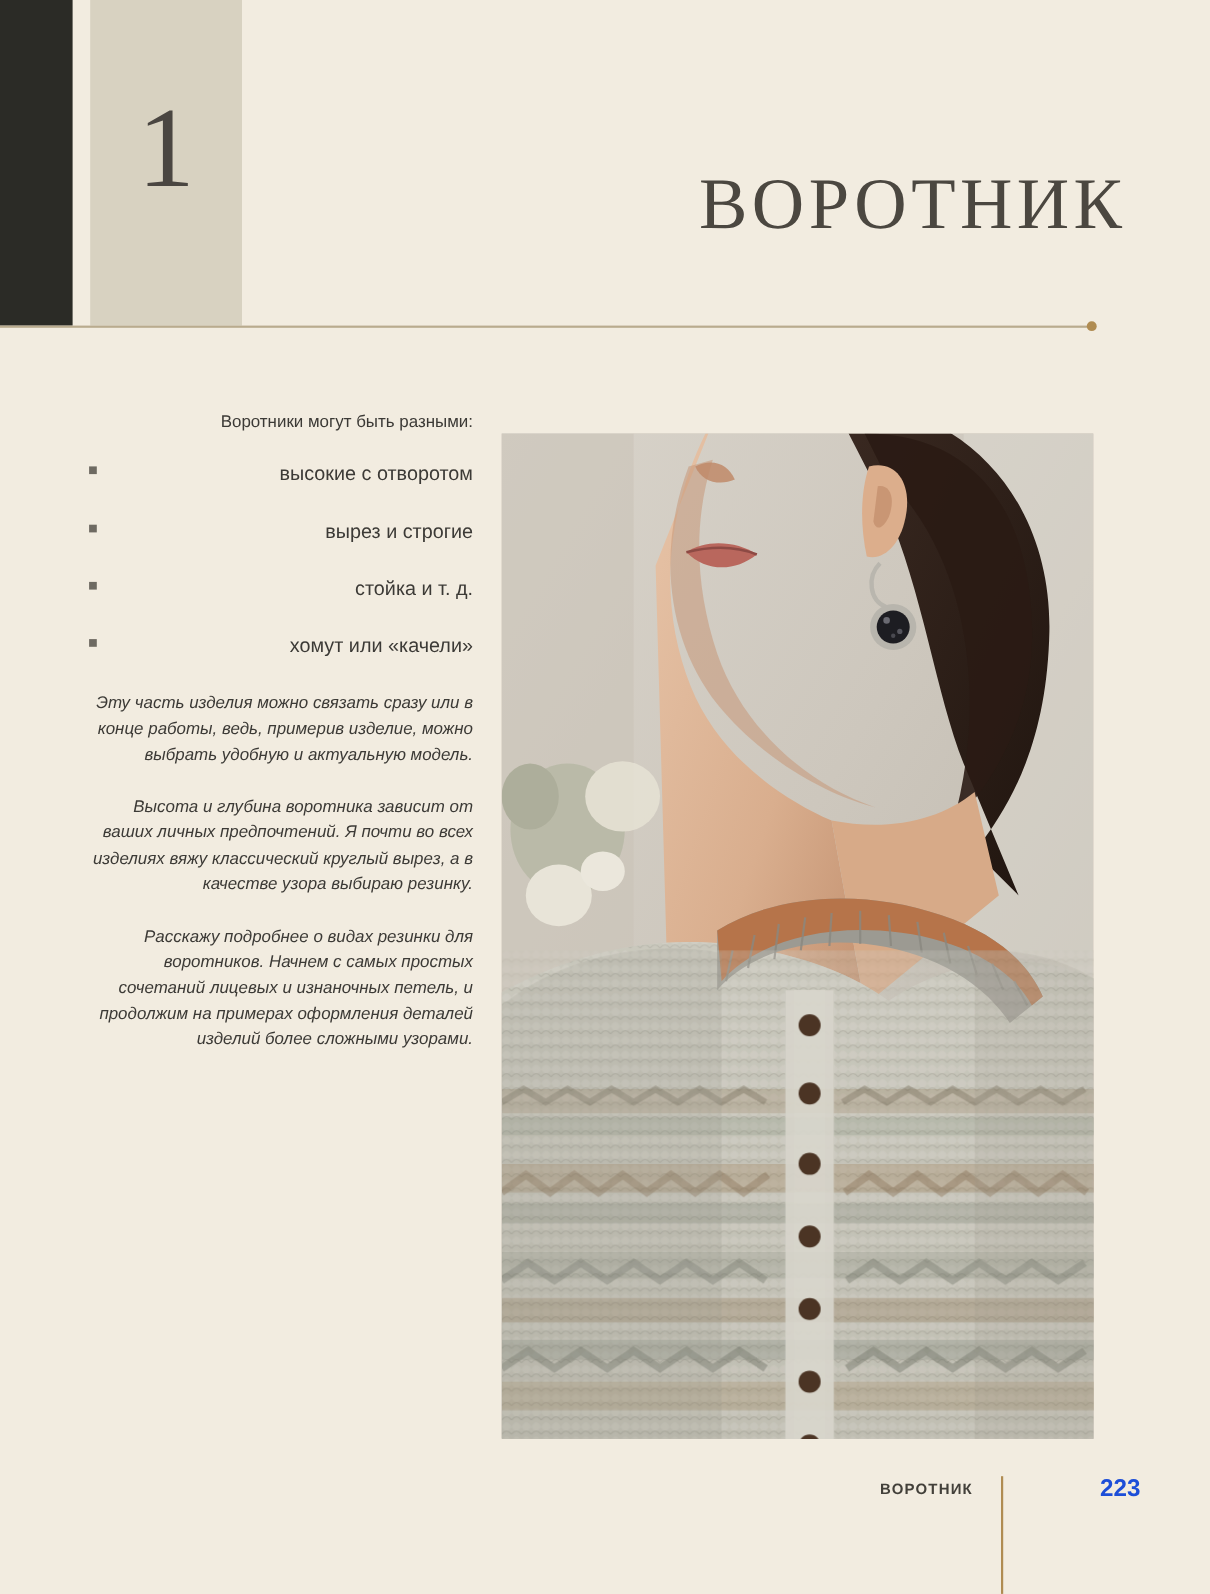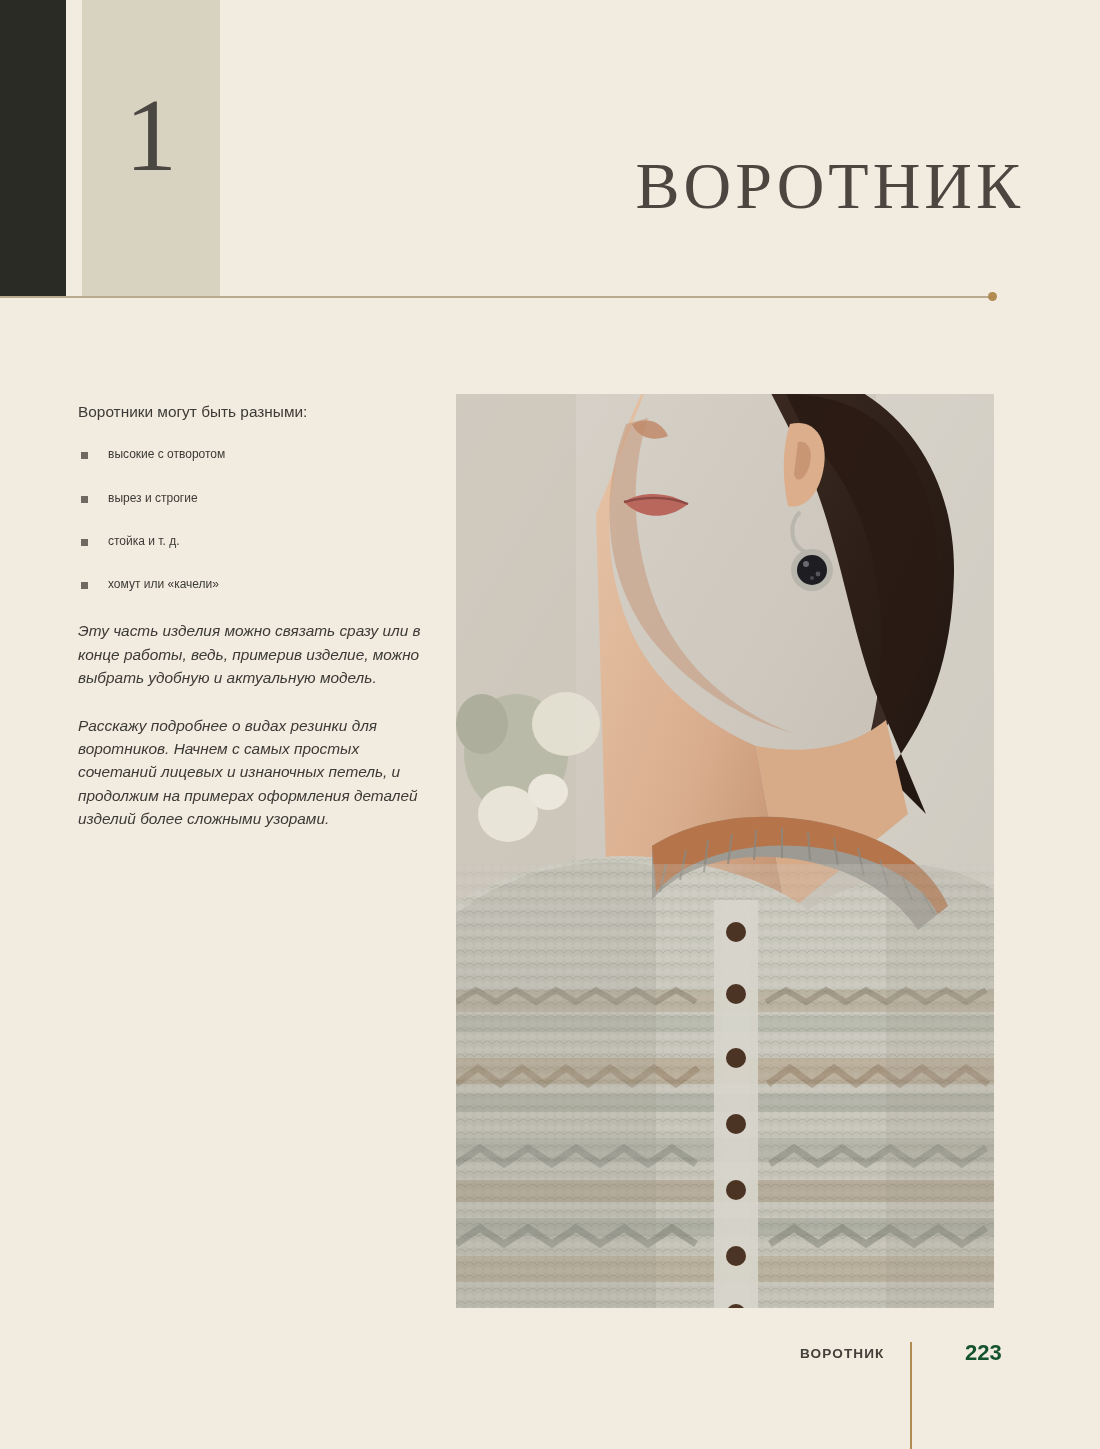--- a/index.html
+++ b/index.html
@@ -81,39 +81,40 @@
     width: 9px;
     height: 9px;
     border-radius: 50%;
     background: #b08c52;
   }
 
   
   .text-col {
     position: absolute;
     left: 78px;
-    top: 400px;
+    top: 372px;
     width: 352px;
     color: #3c3a36;
     font-size: 15.4px;
     line-height: 1.52;
+    text-align: right;
   }
   .intro-line {
     margin: 0 0 22px 0;
   }
   ul.bullets {
     list-style: none;
     margin: 0 0 26px 0;
     padding: 0;
   }
   ul.bullets li {
     position: relative;
     padding-left: 30px;
     margin-bottom: 25px;
-    font-size: 12px;
+    font-size: 18px;
   }
   ul.bullets li:before {
     content: "";
     position: absolute;
     left: 3px;
     top: 7px;
     width: 7px;
     height: 7px;
     background: #6e6a62;
   }
@@ -158,25 +159,25 @@
   .footer-divider {
     position: absolute;
     left: 910px;
     top: 1342px;
     width: 2px;
     height: 107px;
     background: #b08c52;
   }
   .footer-page {
     position: absolute;
-    left: 965px;
+    left: 1000px;
     top: 1340px;
     font-size: 22px;
     font-weight: bold;
-    color: #14532d;
+    color: #1d4ed8;
   }
 </style>
 </head>
 <body>
 
 <div class="page">
 
   <div class="edge-strip"></div>
 
   <div class="chapter-block">
@@ -192,20 +193,21 @@
     <p class="intro-line">Воротники могут быть разными:</p>
 
     <ul class="bullets">
       <li>высокие с отворотом</li>
       <li>вырез и строгие</li>
       <li>стойка и т. д.</li>
       <li>хомут или «качели»</li>
     </ul>
 
     <p class="para">Эту часть изделия можно связать сразу или в конце работы, ведь, примерив изделие, можно выбрать удобную и актуальную модель.</p>
+    <p class="para">Высота и глубина воротника зависит от ваших личных предпочтений. Я почти во всех изделиях вяжу классический круглый вырез, а в качестве узора выбираю резинку.</p>
     <p class="para">Расскажу подробнее о видах резинки для воротников. Начнем с самых простых сочетаний лицевых и изнаночных петель, и продолжим на примерах оформления деталей изделий более сложными узорами.</p>
   </div>
 
   <div class="photo">
     <svg viewBox="0 0 538 914" preserveAspectRatio="xMidYMid slice">
       <defs>
         <linearGradient id="bgGrad" x1="0" y1="0" x2="1" y2="1">
           <stop offset="0%" stop-color="#d9d4cb"></stop>
           <stop offset="45%" stop-color="#cdc7bd"></stop>
           <stop offset="100%" stop-color="#b9b3a8"></stop>

